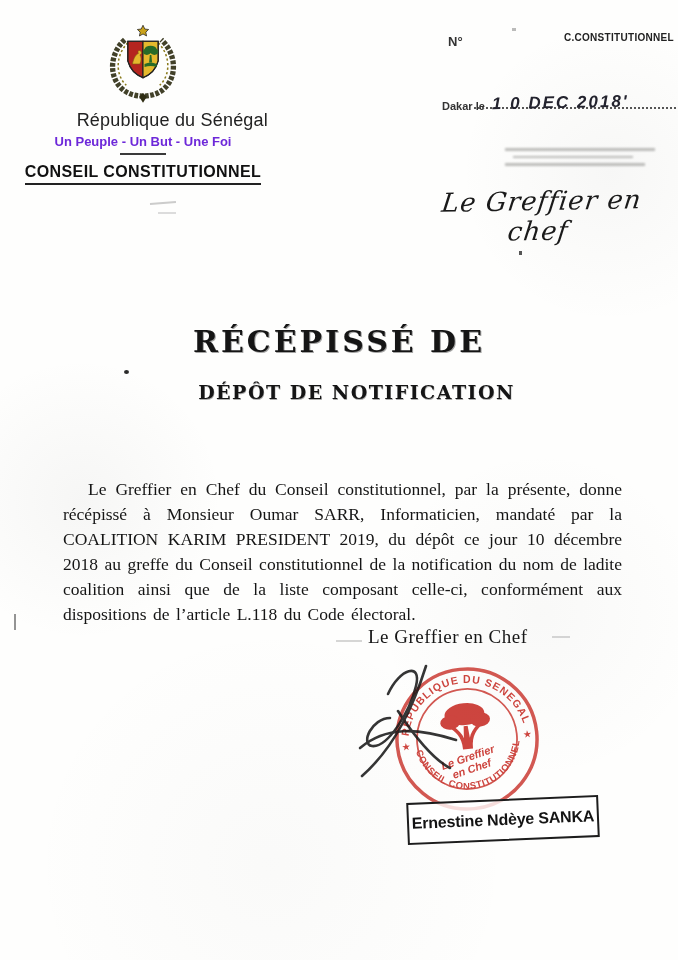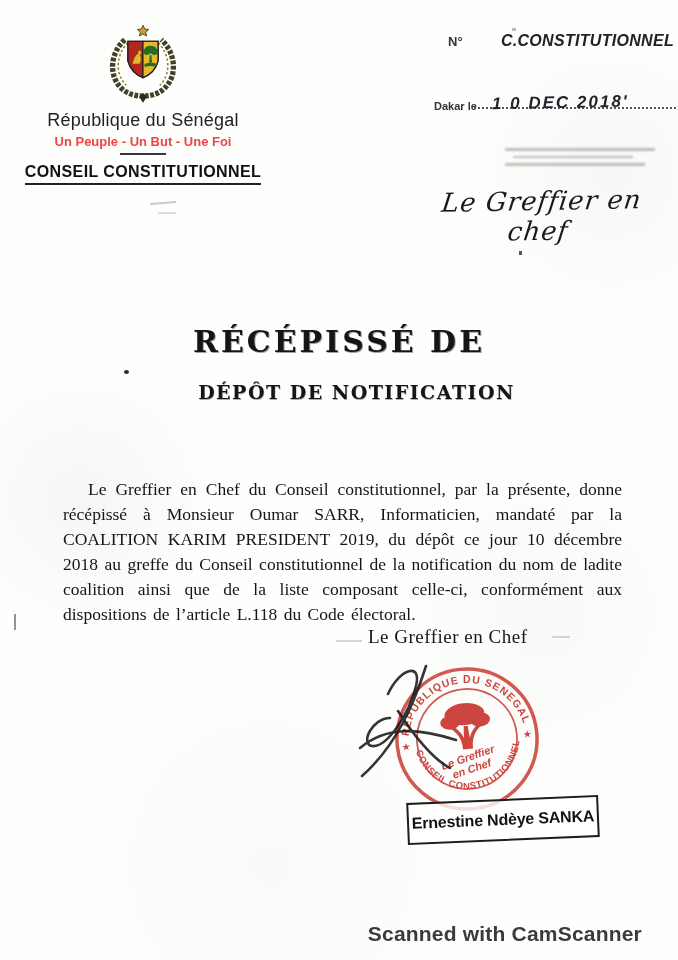--- a/index.html
+++ b/index.html
@@ -20,33 +20,33 @@
       radial-gradient(circle at 12% 52%, rgba(120,120,120,.06), transparent 18%),
       radial-gradient(circle at 90% 18%, rgba(120,120,120,.05), transparent 15%),
       radial-gradient(circle at 80% 64%, rgba(120,120,120,.04), transparent 20%),
       radial-gradient(circle at 40% 90%, rgba(120,120,120,.03), transparent 25%);
   }
 
   
   .hdr-left { position:absolute; left:18px; top:24px; width:250px; text-align:center;
               font-family:"Liberation Sans", sans-serif; }
   .emblem { width:76px; height:80px; margin:0 auto 6px; display:block; }
-  .republic { font-size:18px; letter-spacing:.2px; color:#222; }
-  .motto { font-size:13px; font-weight:bold; margin-top:3px; color:#ef4444; }
+  .republic { font-size:18px; letter-spacing:.2px; color:#222;text-align:right; }
+  .motto { font-size:13px; font-weight:bold; margin-top:3px; color:#6d28d9; }
   .motto-rule { width:46px; height:0; border-bottom:2px solid #3a3a3a; margin:4px auto 8px; }
   .institution { font-size:16px; font-weight:bold; letter-spacing:.4px; color:#111;
                  border-bottom:2px solid #222; display:inline-block; padding-bottom:2px; }
 
   
   .numero { position:absolute; left:448px; top:34px; font-family:"Liberation Sans", sans-serif;
             font-size:13px; font-weight:bold; color:#333; }
   .court-label { position:absolute; right:4px; top:32px; font-family:"Liberation Sans", sans-serif;
-                 font-size:16px; font-weight:bold; font-style:italic; color:#222; letter-spacing:.3px; }
+                 font-size:10px; font-weight:bold; color:#222; letter-spacing:.3px; }
   .dakar-line { position:absolute; left:430px; top:92px; width:246px; height:22px; }
-  .dakar-label { position:absolute; left:4px; bottom:2px; font-family:"Liberation Sans", sans-serif;
+  .dakar-label { position:absolute; left:12px; bottom:2px; font-family:"Liberation Sans", sans-serif;
                  font-size:11px; font-weight:bold; color:#333; }
   .dakar-dots { position:absolute; left:44px; right:0; bottom:5px; border-bottom:2px dotted #555; }
   .date-stamp { position:absolute; left:62px; bottom:1px; font-family:"Liberation Sans", sans-serif;
                 font-size:17px; font-weight:bold; font-style:italic; letter-spacing:2px;
                 color:#23232e; transform:rotate(-1deg); white-space:nowrap; }
   .smudge { position:absolute; left:505px; top:148px; width:160px; filter:blur(1.1px); opacity:.55; }
   .smudge div { height:2.5px; background:#8b8b88; margin-bottom:5px; }
   .smudge div:nth-child(1){ width:150px; }
   .smudge div:nth-child(2){ width:120px; margin-left:8px; }
   .smudge div:nth-child(3){ width:140px; }
@@ -192,21 +192,20 @@
       <path d="M88 10 C76 48 58 90 24 120"></path>
       <path d="M22 92 C48 70 80 72 118 84"></path>
       <path d="M60 55 C76 80 96 104 112 112"></path>
     </g>
   </svg>
 
   <div class="name-box">
     <span>Ernestine Ndèye SANKA</span>
   </div>
 
-  <div class="watermark">Scanned with CamScanner</div>
 
   <div class="dot-a"></div>
   <div class="dot-b"></div>
   <div class="tick-a"></div>
   <div class="dash-a"></div>
   <div class="dash-b"></div>
   <div class="speck-a"></div>
 </div>
 
 </body></html>

